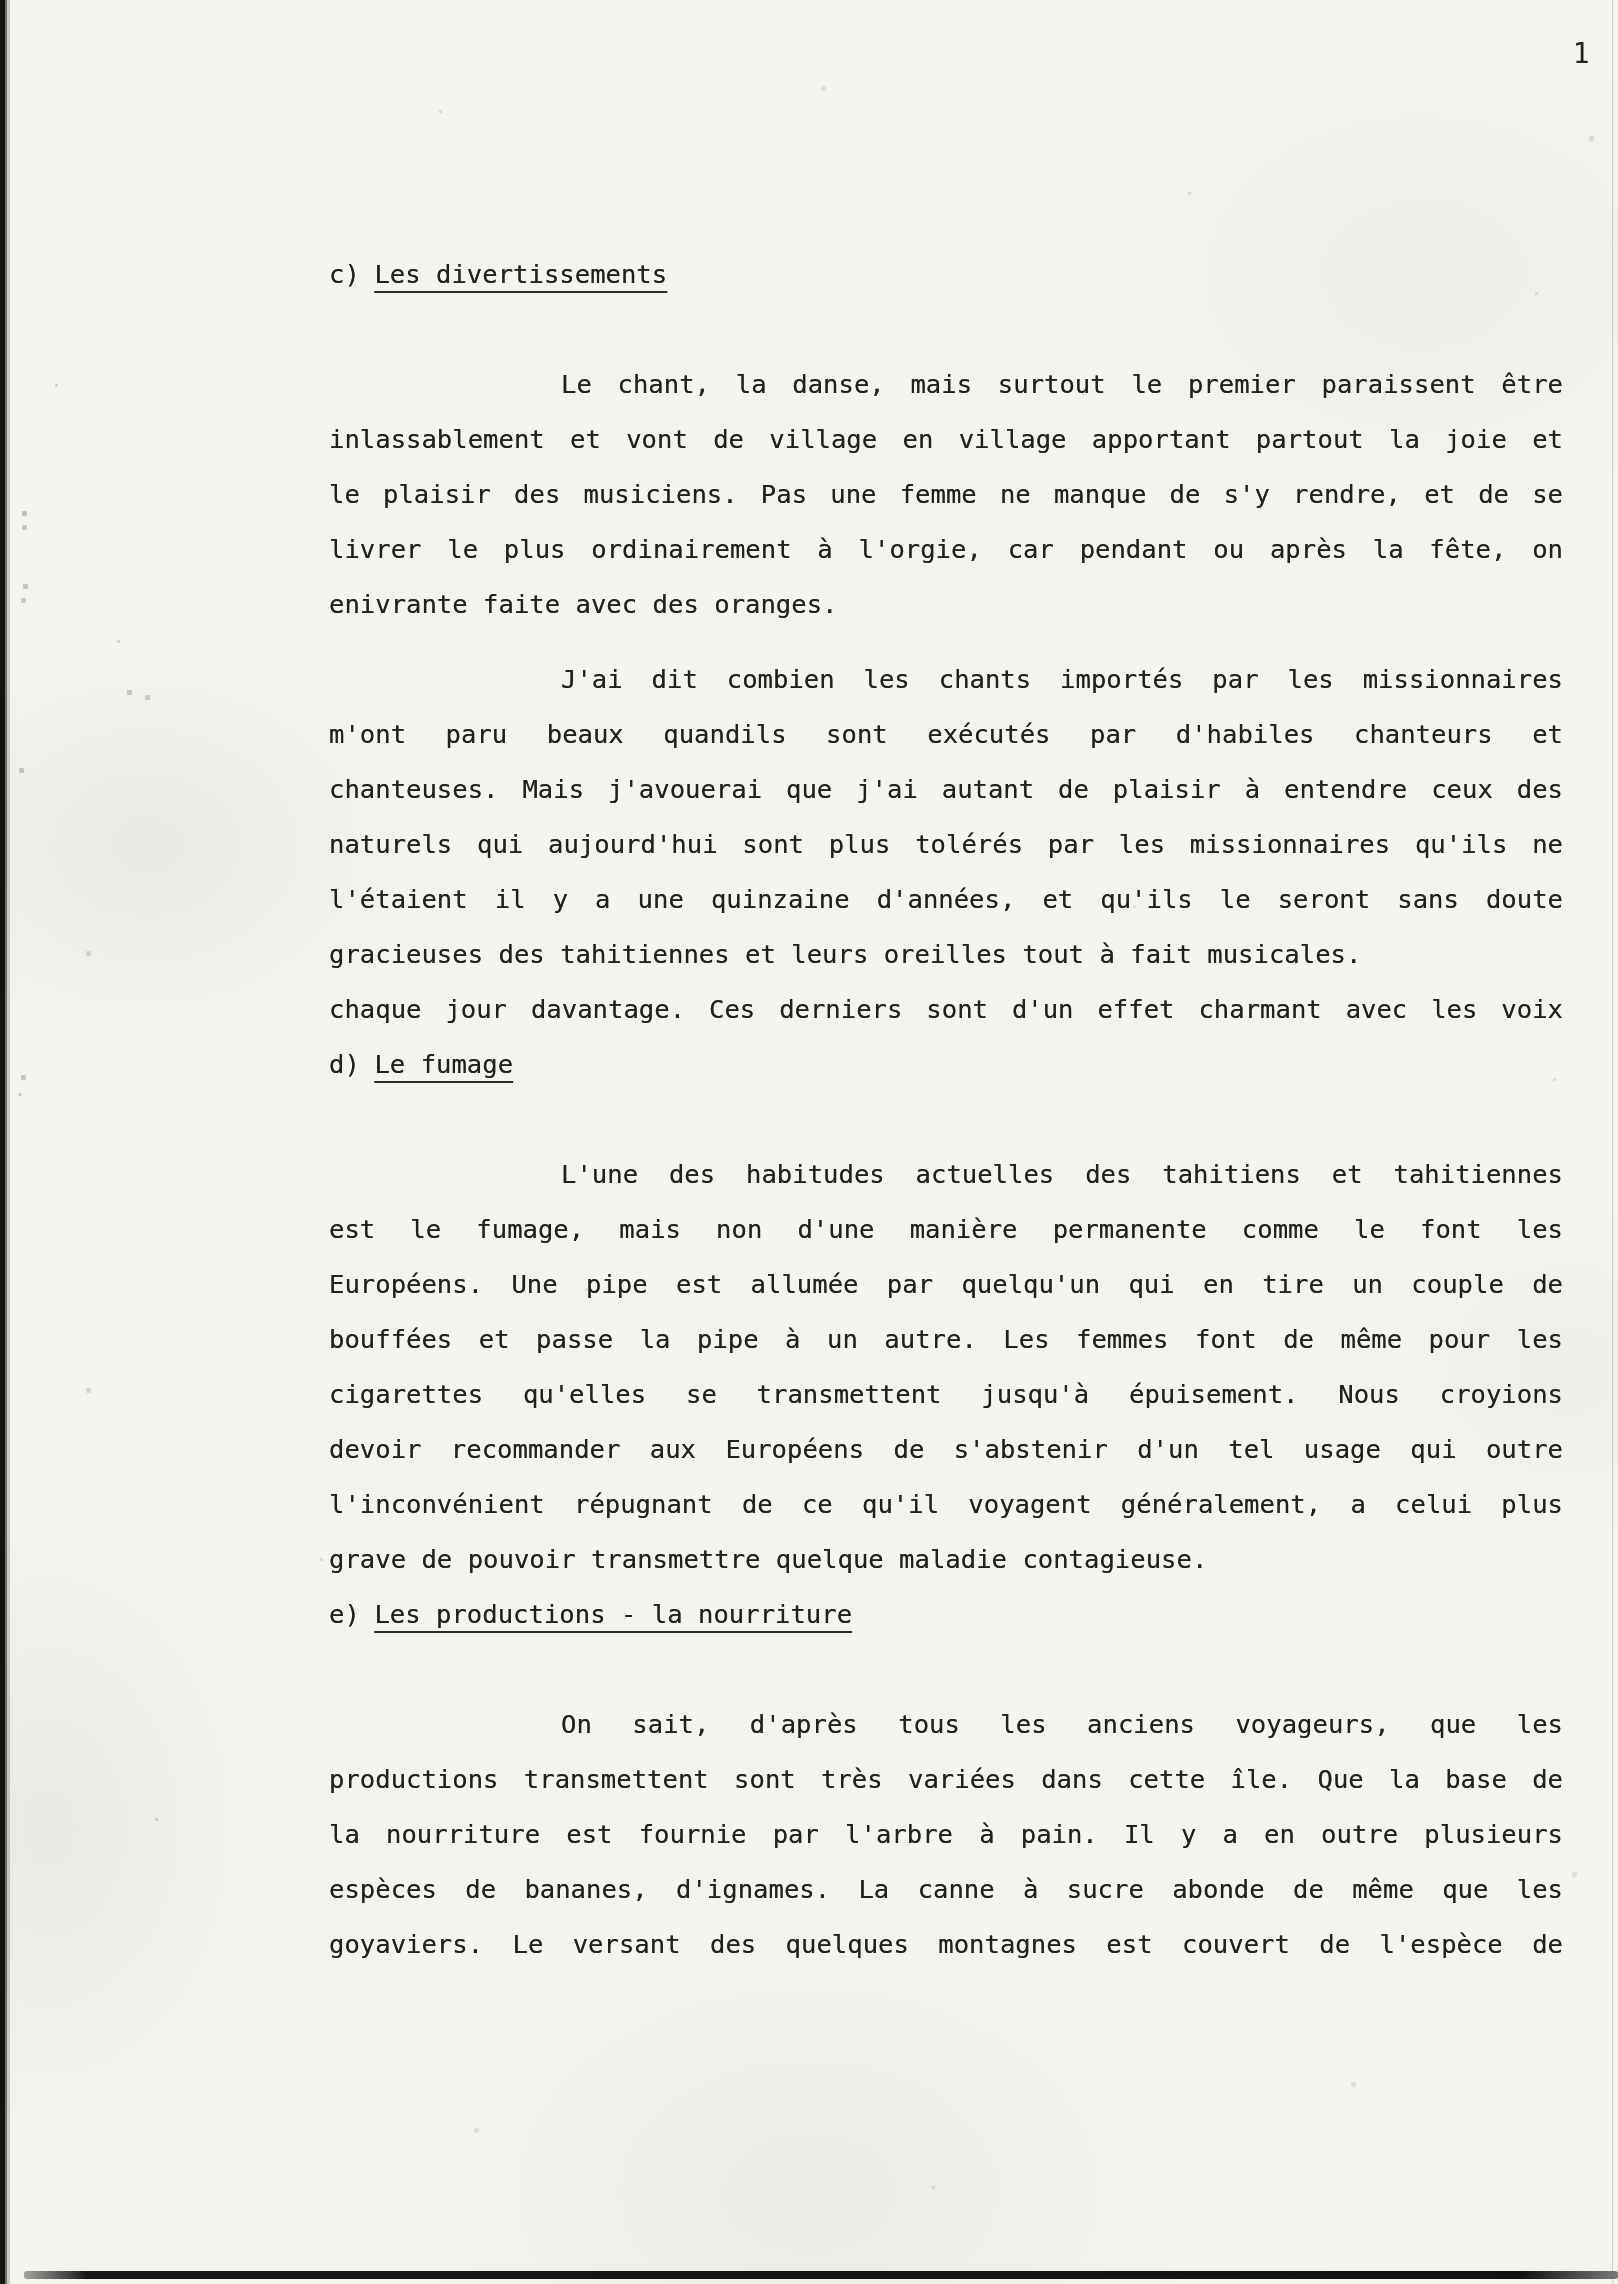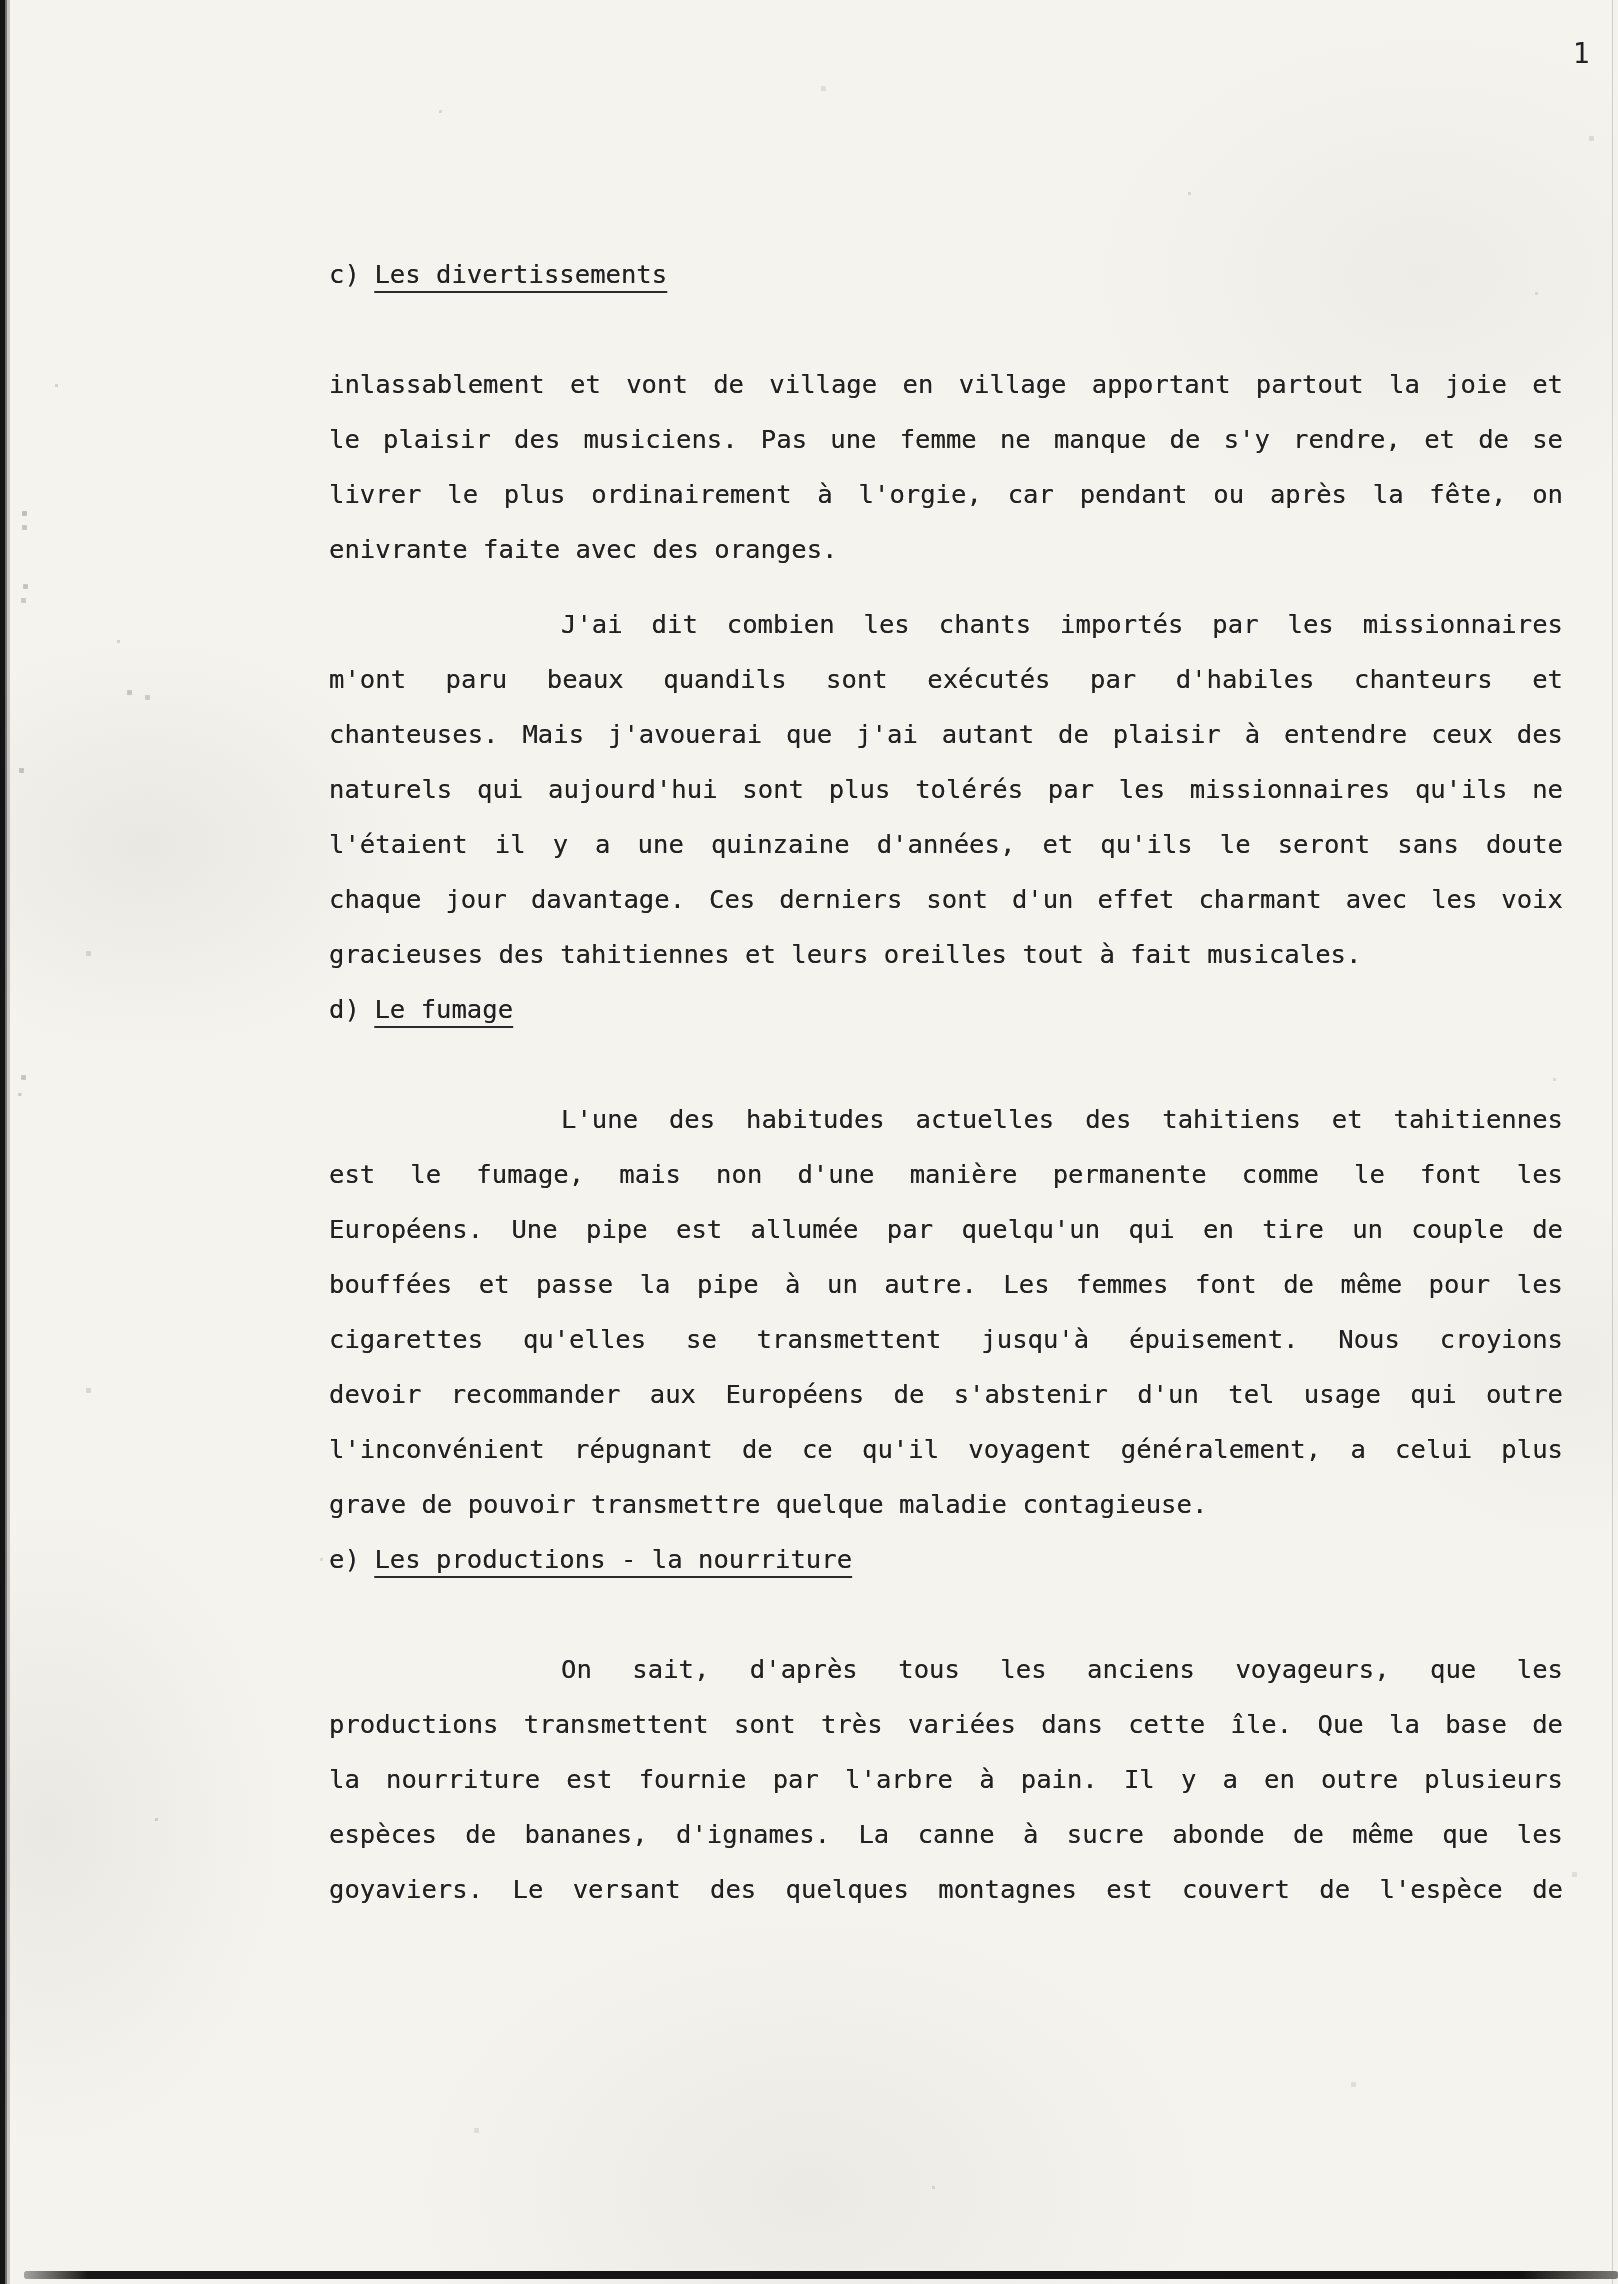--- a/index.html
+++ b/index.html
@@ -133,34 +133,35 @@
 
   <div class="page-number">1</div>
 
   <div class="content">
 
     <div class="heading">
       <span class="label">c)</span><span class="title">Les divertissements</span>
     </div>
 
     <div class="para">
+      <div class="line first">Le chant, la danse, mais surtout le premier paraissent être</div>
       <div class="line">inlassablement et vont de village en village apportant partout la joie et</div>
       <div class="line">le plaisir des musiciens. Pas une femme ne manque de s'y rendre, et de se</div>
       <div class="line">livrer le plus ordinairement à l'orgie, car pendant ou après la fête, on</div>
       <div class="line last">enivrante faite avec des oranges.</div>
     </div>
 
     <div class="para">
       <div class="line first">J'ai dit combien les chants importés par les missionnaires</div>
       <div class="line">m'ont paru beaux quandils sont exécutés par d'habiles chanteurs et</div>
       <div class="line">chanteuses. Mais j'avouerai que j'ai autant de plaisir à entendre ceux des</div>
       <div class="line">naturels qui aujourd'hui sont plus tolérés par les missionnaires qu'ils ne</div>
       <div class="line">l'étaient il y a une quinzaine d'années, et qu'ils le seront sans doute</div>
+      <div class="line last">gracieuses des tahitiennes et leurs oreilles tout à fait musicales.</div>
       <div class="line">chaque jour davantage. Ces derniers sont d'un effet charmant avec les voix</div>
-      <div class="line last">gracieuses des tahitiennes et leurs oreilles tout à fait musicales.</div>
     </div>
 
     <div class="heading">
       <span class="label">d)</span><span class="title">Le fumage</span>
     </div>
 
     <div class="para">
       <div class="line first">L'une des habitudes actuelles des tahitiens et tahitiennes</div>
       <div class="line">est le fumage, mais non d'une manière permanente comme le font les</div>
       <div class="line">Européens. Une pipe est allumée par quelqu'un qui en tire un couple de</div>

